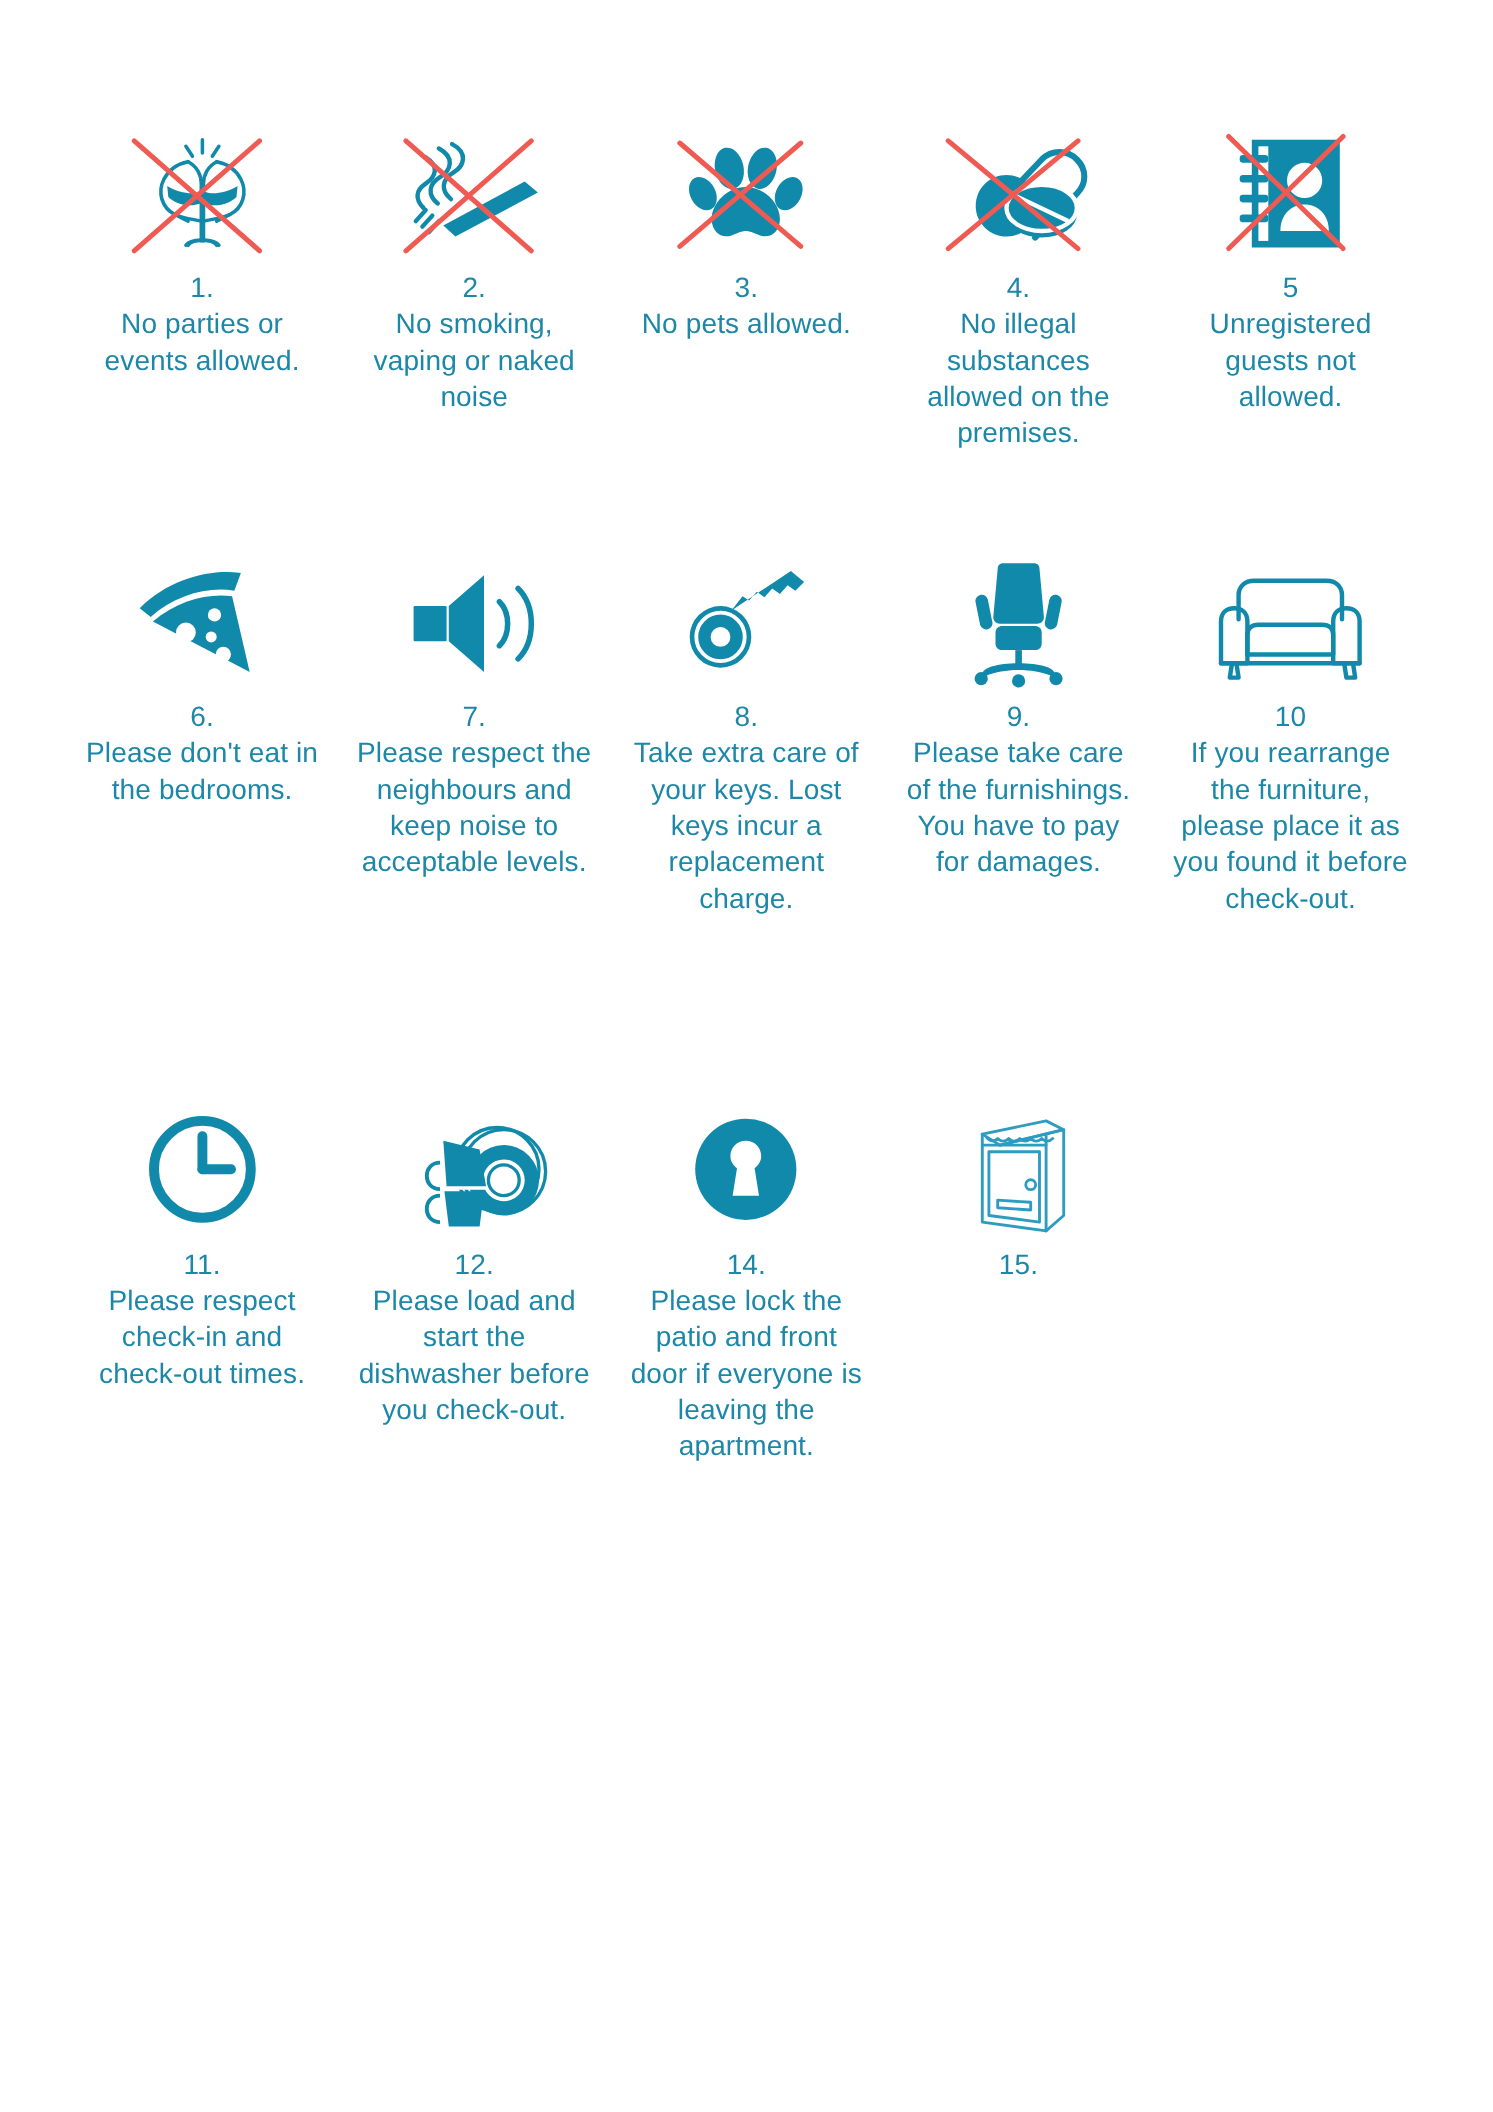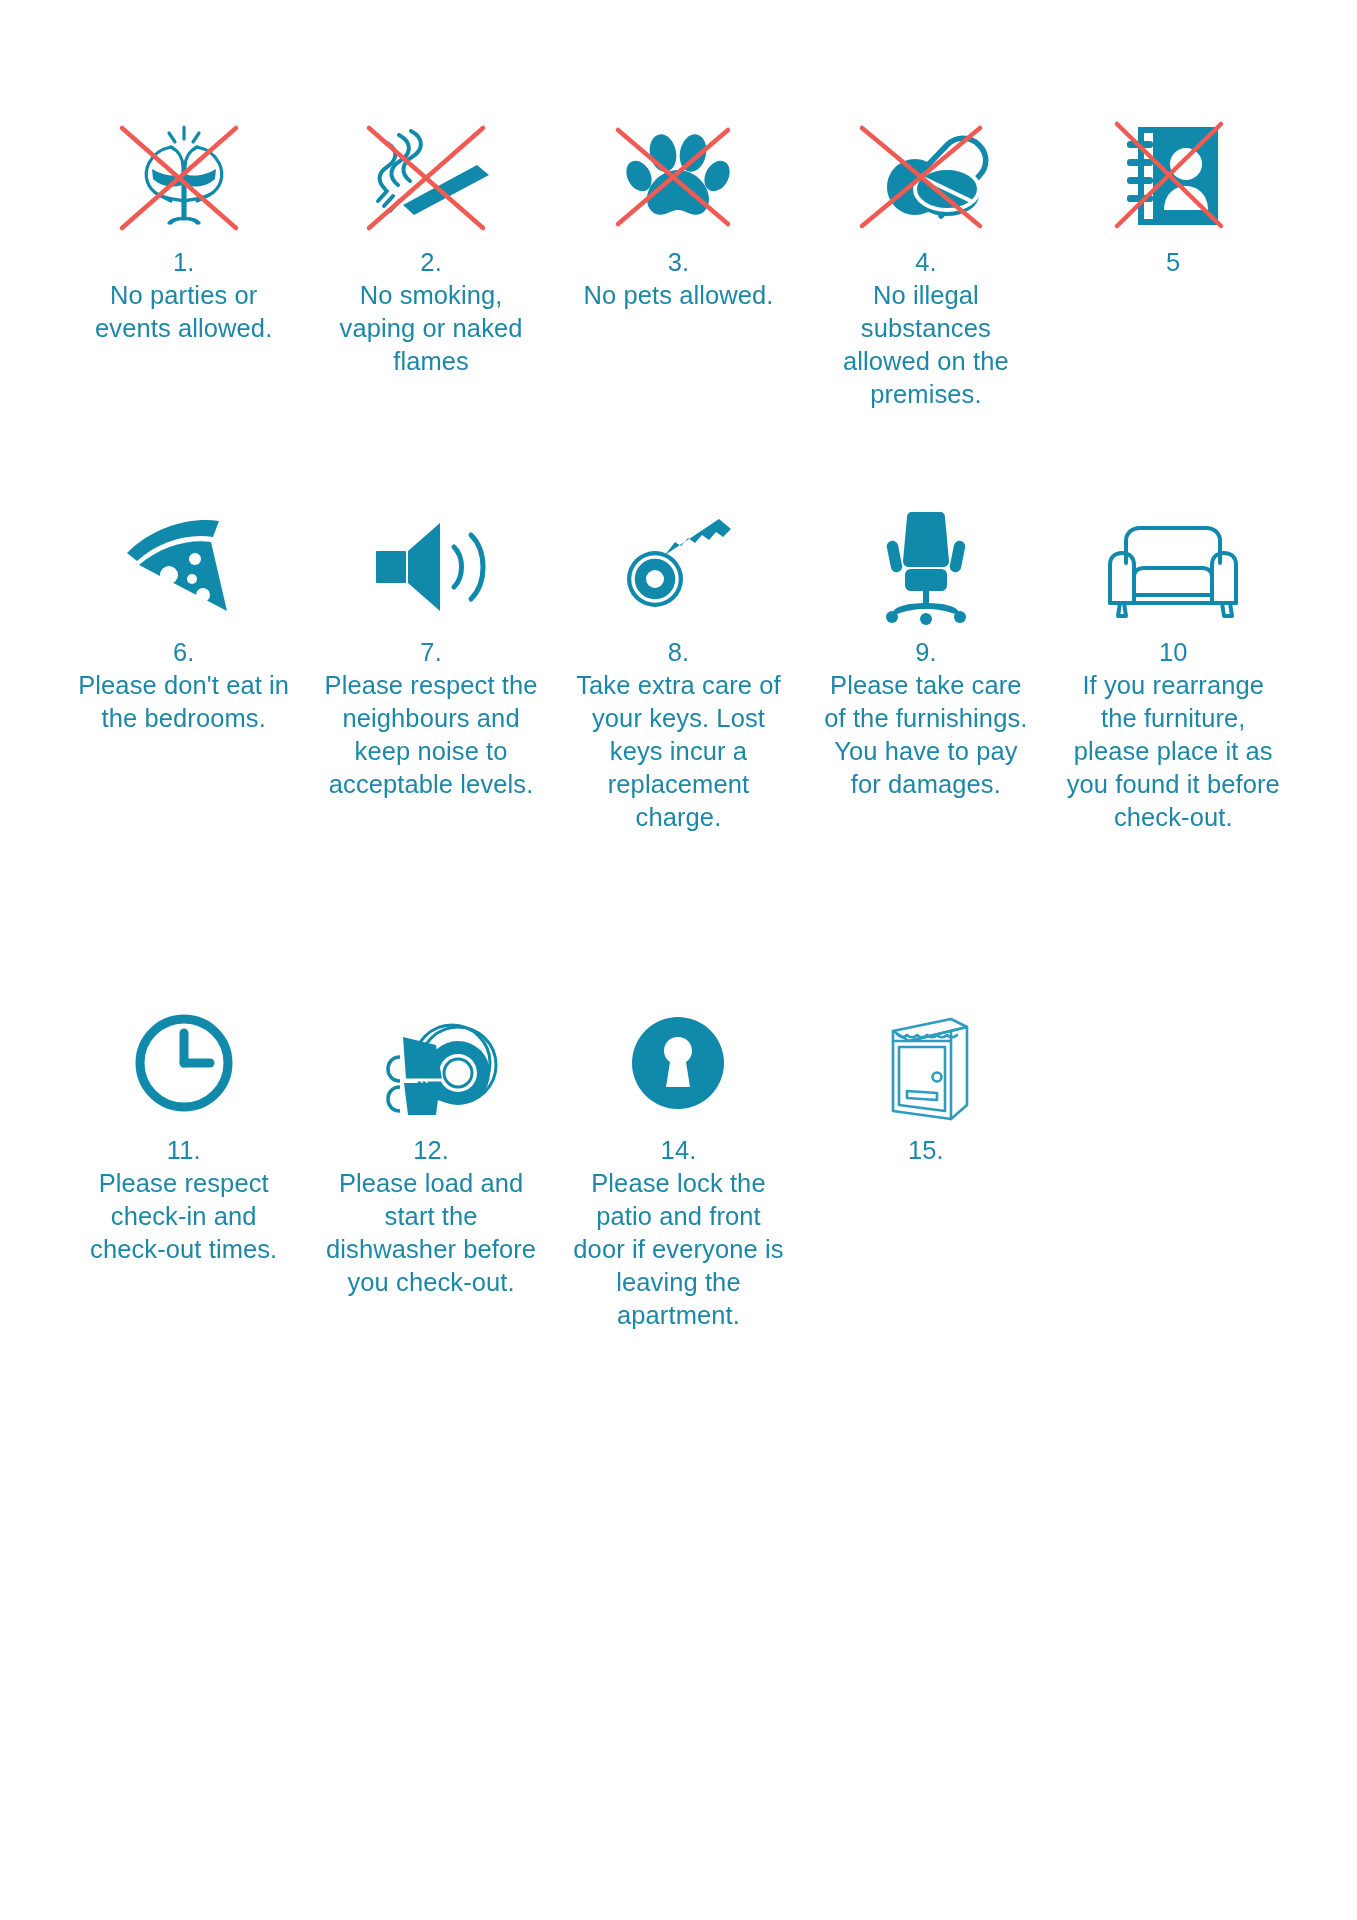--- a/index.html
+++ b/index.html
@@ -139,21 +139,21 @@
           </svg>
           <svg width="150" height="124" viewBox="0 0 150 124" style="position:absolute;left:0;top:0">
             <g stroke="#ef5b52" stroke-width="4.5" stroke-linecap="round">
               <line x1="18" y1="16" x2="132" y2="116"></line>
               <line x1="132" y1="16" x2="18" y2="116"></line>
             </g>
           </svg>
         </div>
         <div class="caption">
           <span class="num">2.</span>
-          <span class="cap-text">No smoking, vaping or naked flames</span>
+          <span class="cap-text">No smoking, vaping or naked noise</span>
         </div>
       </div>
 
       <div class="cell">
         <div class="icon-box">
           <svg width="150" height="124" viewBox="0 0 150 124">
             <g fill="#1189ab">
               <ellipse cx="60" cy="40" rx="13" ry="19" transform="rotate(-12 60 40)"></ellipse>
               <ellipse cx="90" cy="40" rx="13" ry="19" transform="rotate(12 90 40)"></ellipse>
               <ellipse cx="36" cy="63" rx="11.5" ry="16" transform="rotate(-28 36 63)"></ellipse>
@@ -218,20 +218,21 @@
           </svg>
           <svg width="150" height="124" viewBox="0 0 150 124" style="position:absolute;left:0;top:0">
             <g stroke="#ef5b52" stroke-width="4.5" stroke-linecap="round">
               <line x1="24" y1="12" x2="128" y2="114"></line>
               <line x1="128" y1="12" x2="24" y2="114"></line>
             </g>
           </svg>
         </div>
         <div class="caption">
           <span class="num">5</span>
+          <span class="cap-text">Unregistered guests not allowed.</span>
         </div>
       </div>
 
     </div>
 
     <div class="row row-2">
 
       <div class="cell">
         <div class="icon-box">
           <svg width="150" height="124" viewBox="0 0 150 124">

